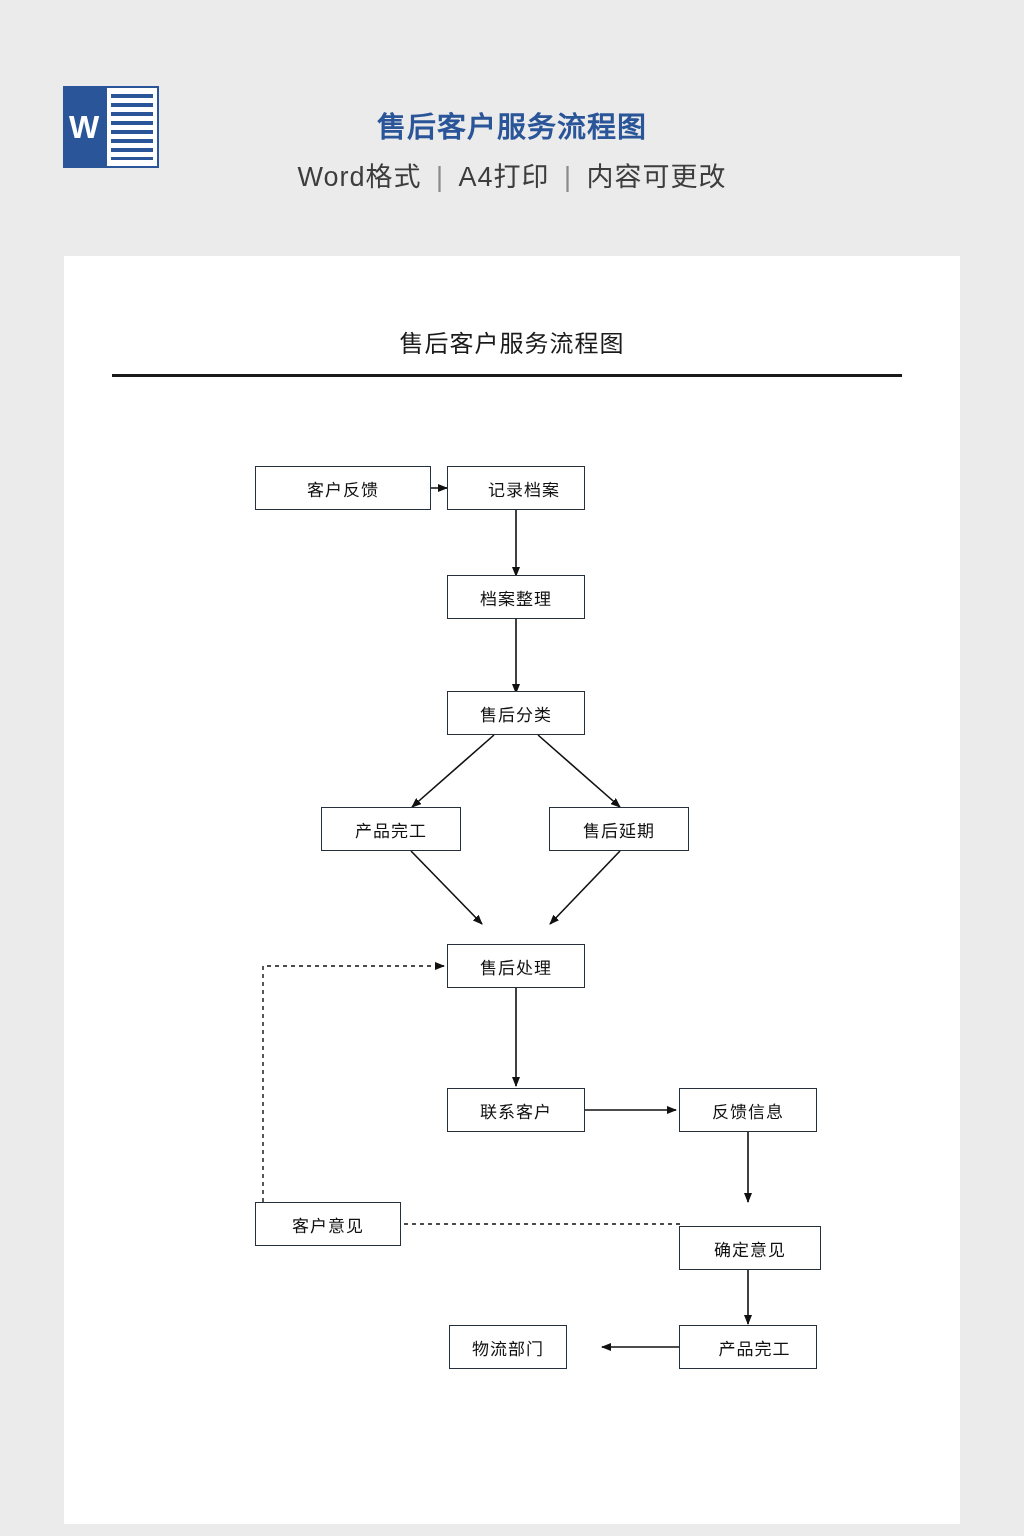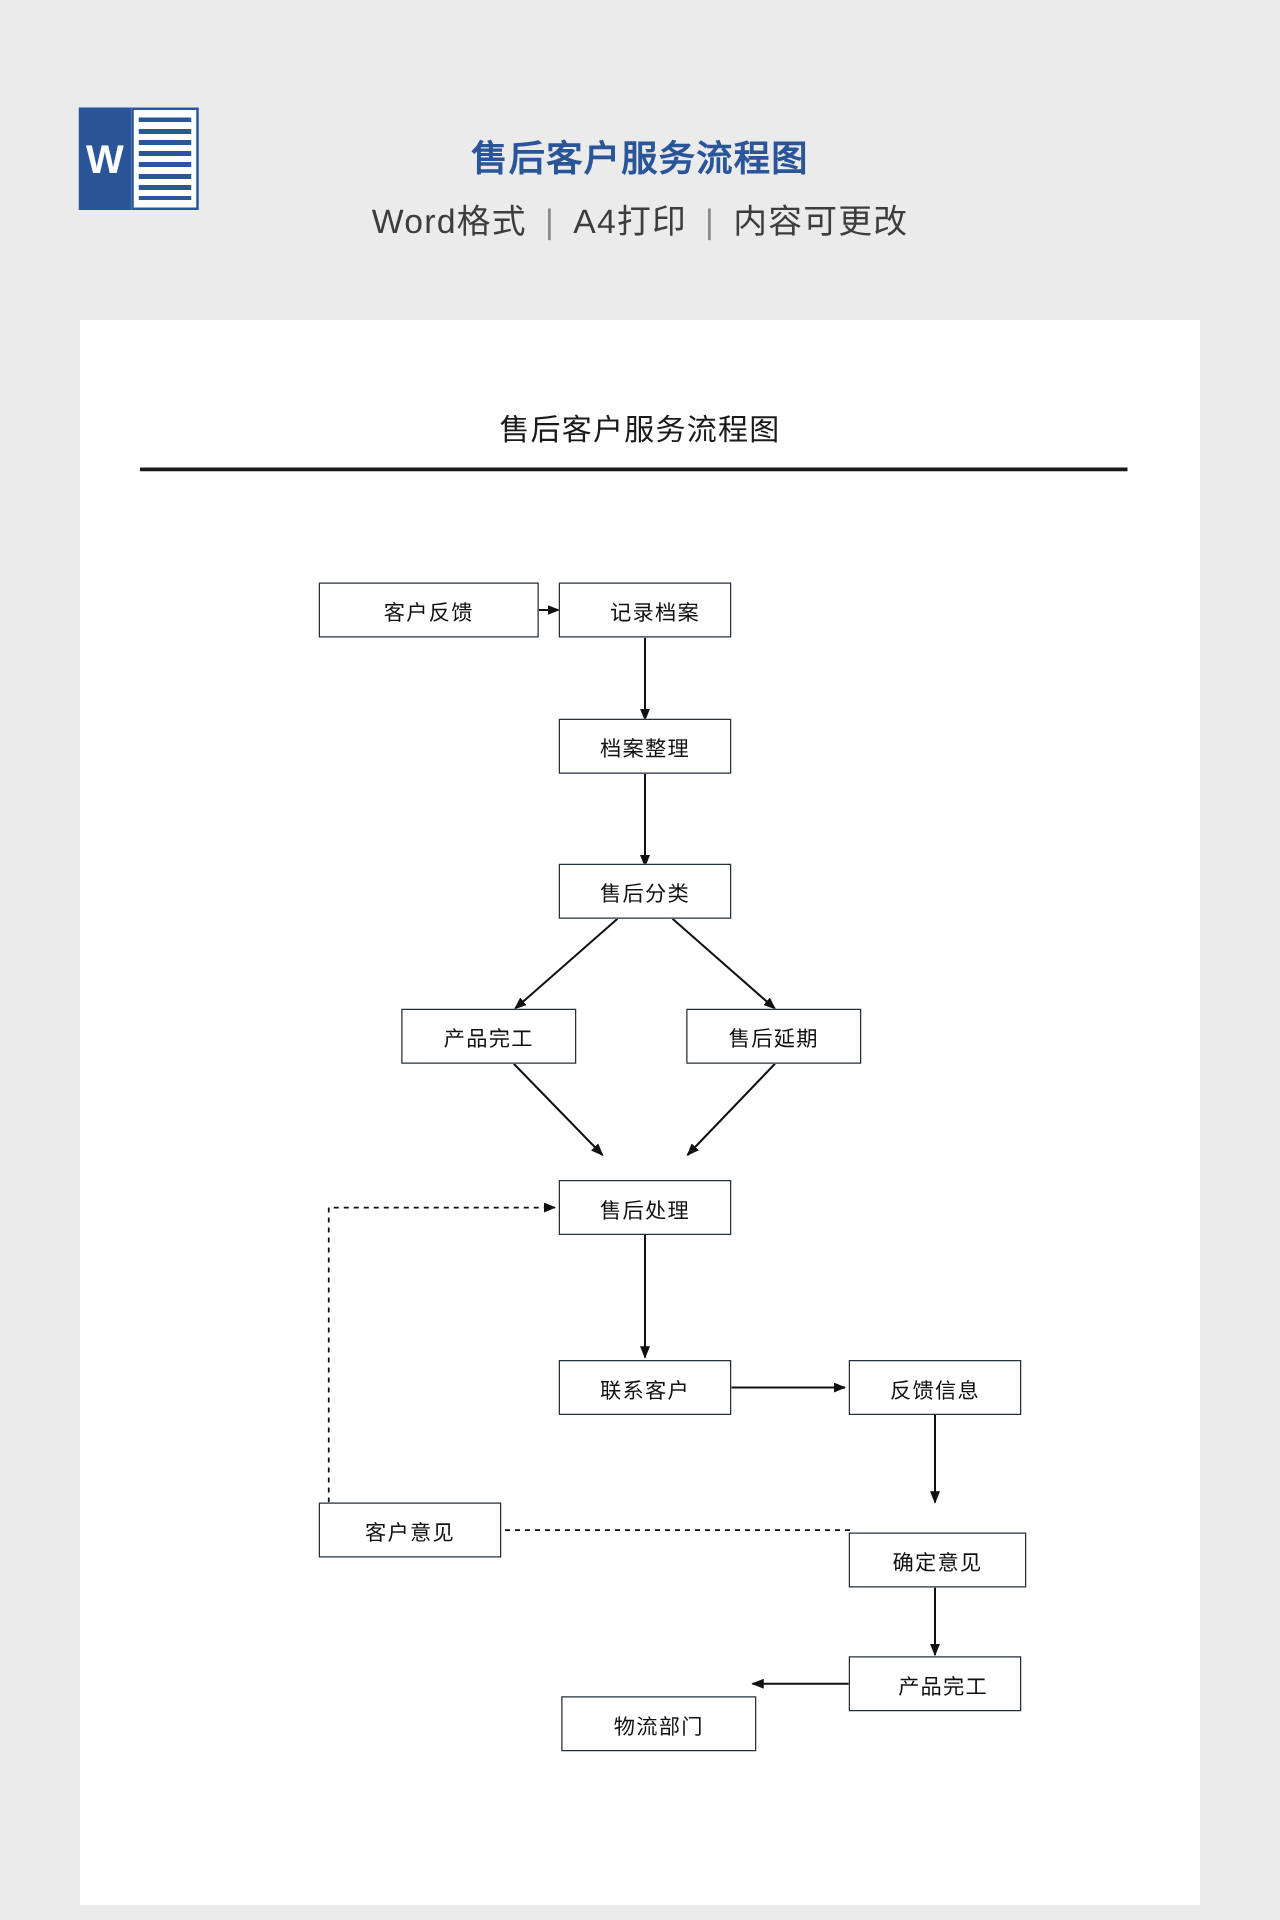--- a/index.html
+++ b/index.html
@@ -276,20 +276,20 @@
       <div class="node" style="left:383px; top:688px; width:138px; height:44px;">售后处理</div>
 
       <div class="node" style="left:383px; top:832px; width:138px; height:44px;">联系客户</div>
 
       <div class="node" style="left:615px; top:832px; width:138px; height:44px;">反馈信息</div>
 
       <div class="node" style="left:191px; top:946px; width:146px; height:44px;">客户意见</div>
 
       <div class="node" style="left:615px; top:946px; width:142px; height:44px;margin-top:24px;">确定意见</div>
 
-      <div class="node" style="left:385px; top:1069px; width:156px; height:44px;margin-top:32px;">物流部门</div>
+      <div class="node" style="left:385px; top:1069px; width:118px; height:44px;">物流部门</div>
 
       <div class="node" style="left:615px; top:1069px; width:138px; height:44px;padding-left:13px;">产品完工</div>
 
     </div>
   </div>
 
 </div>
 
 </body></html>

